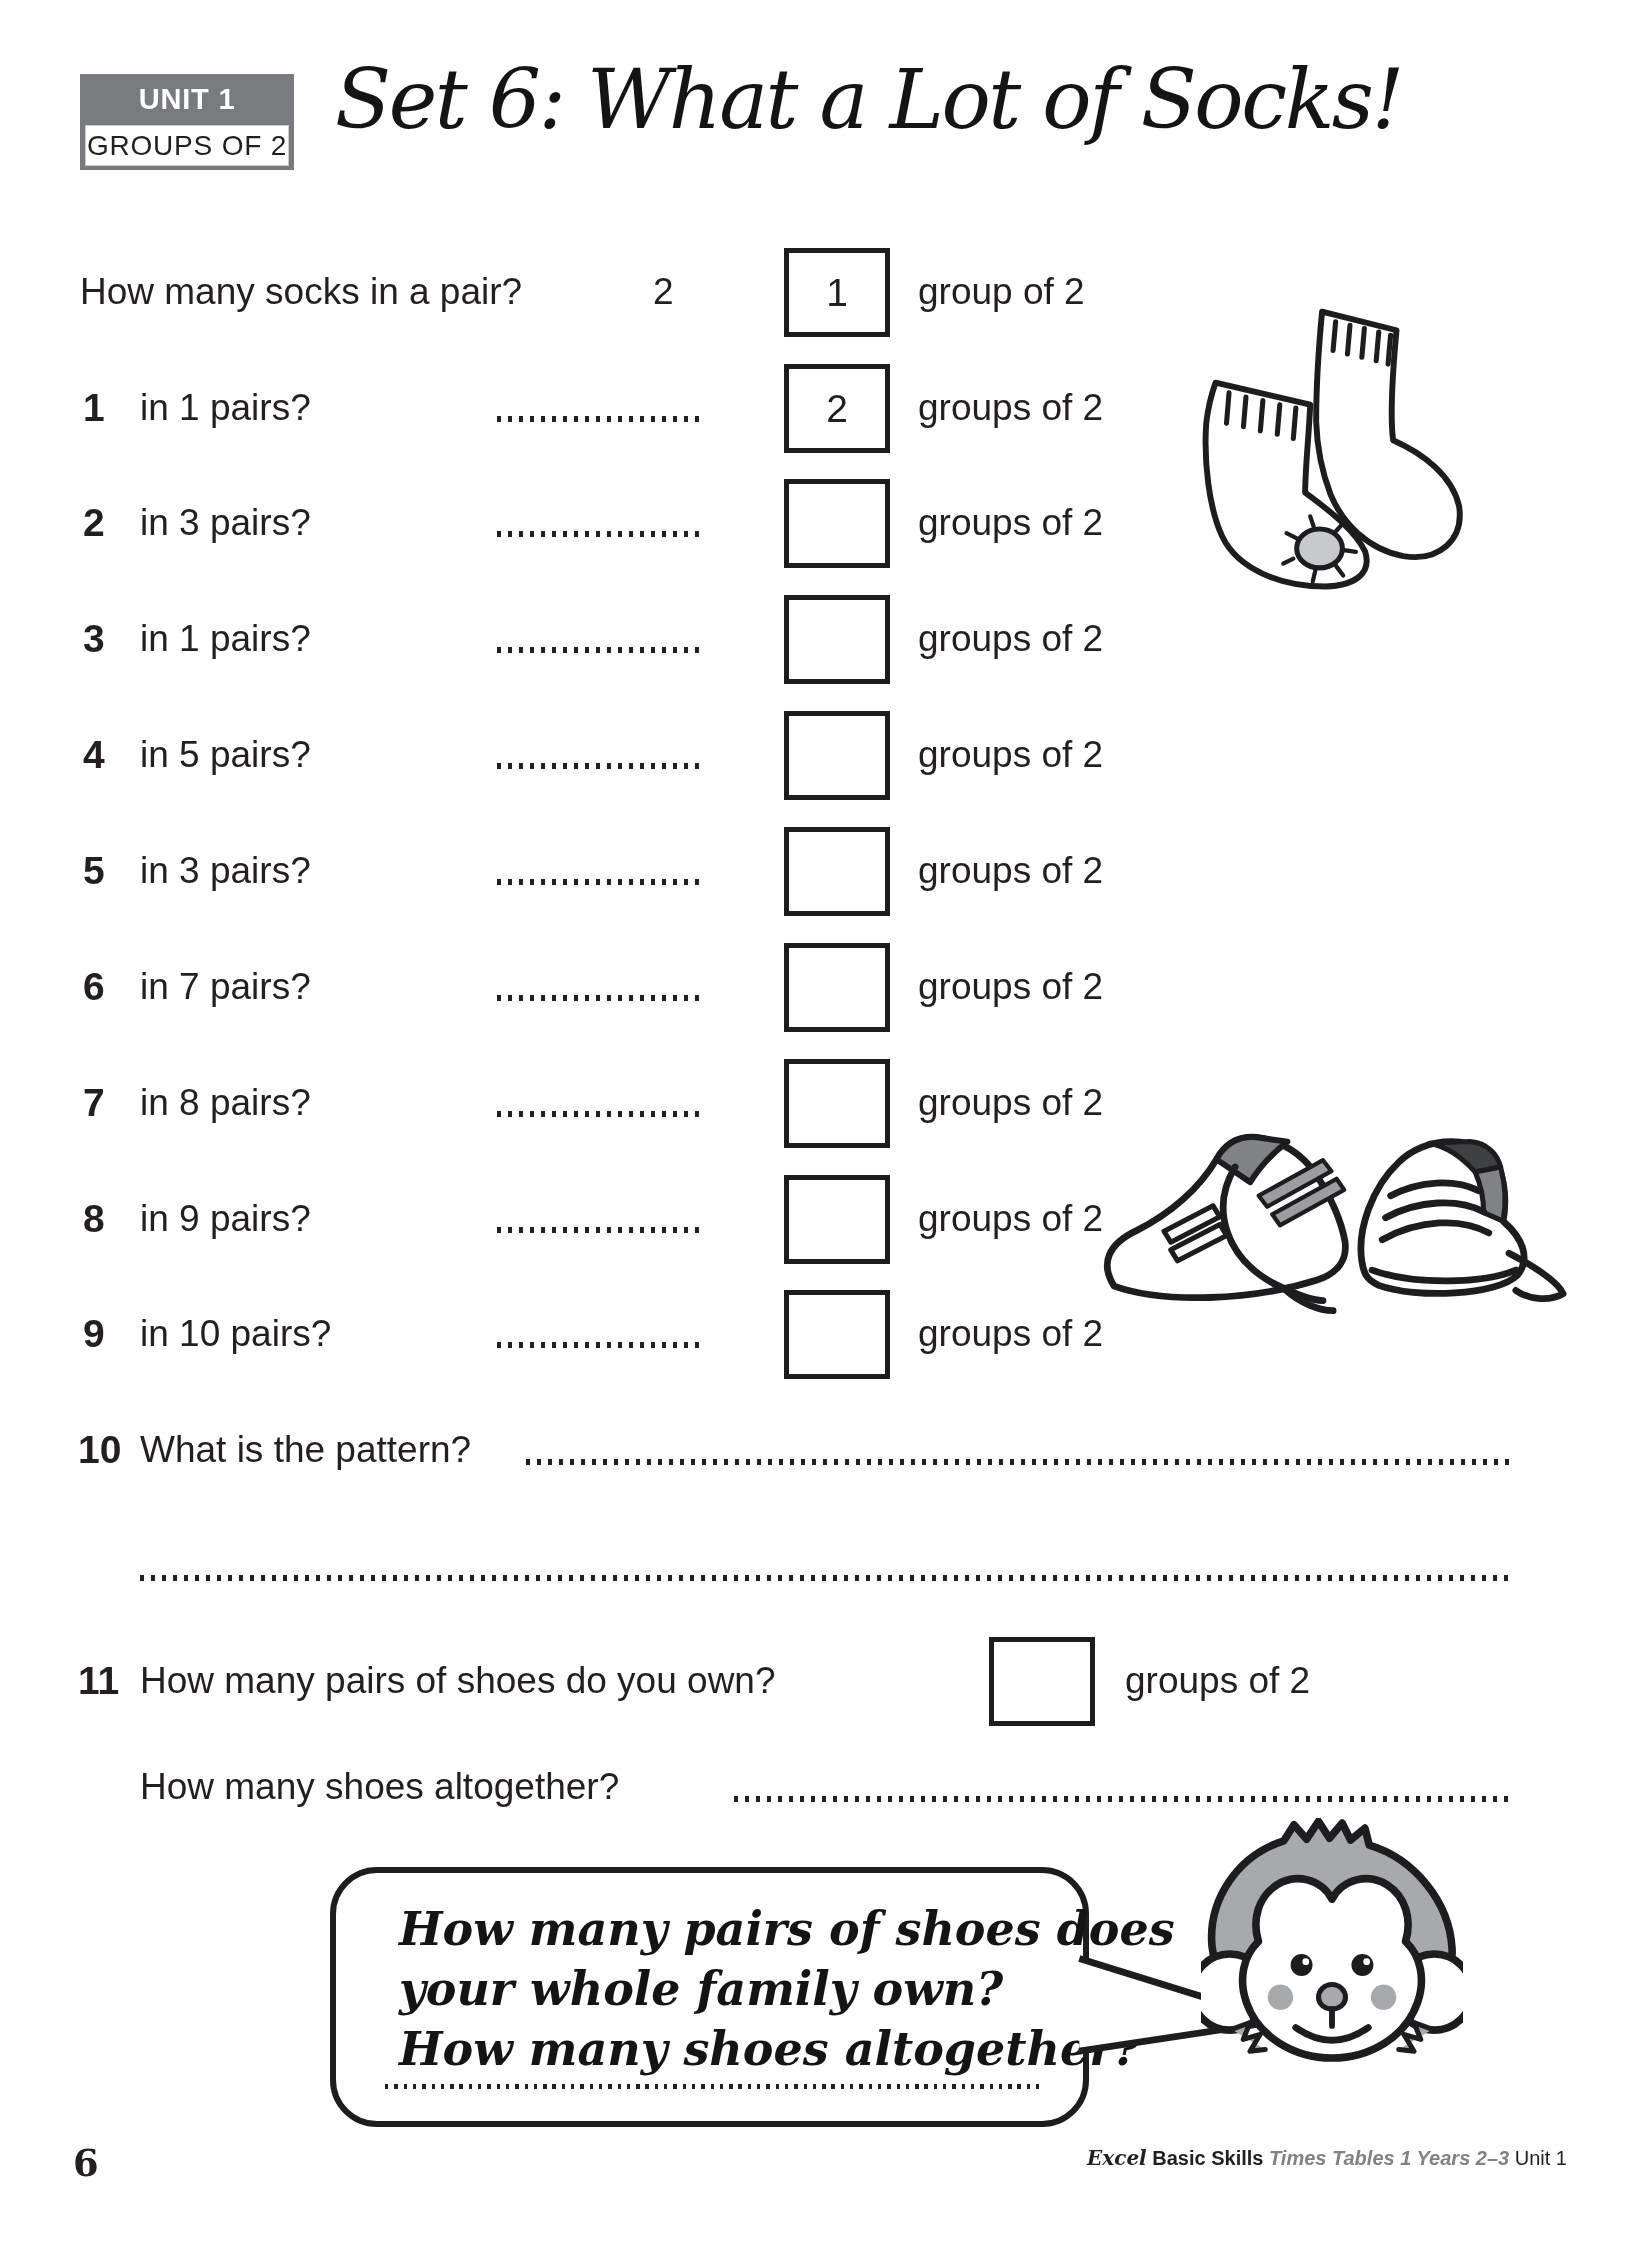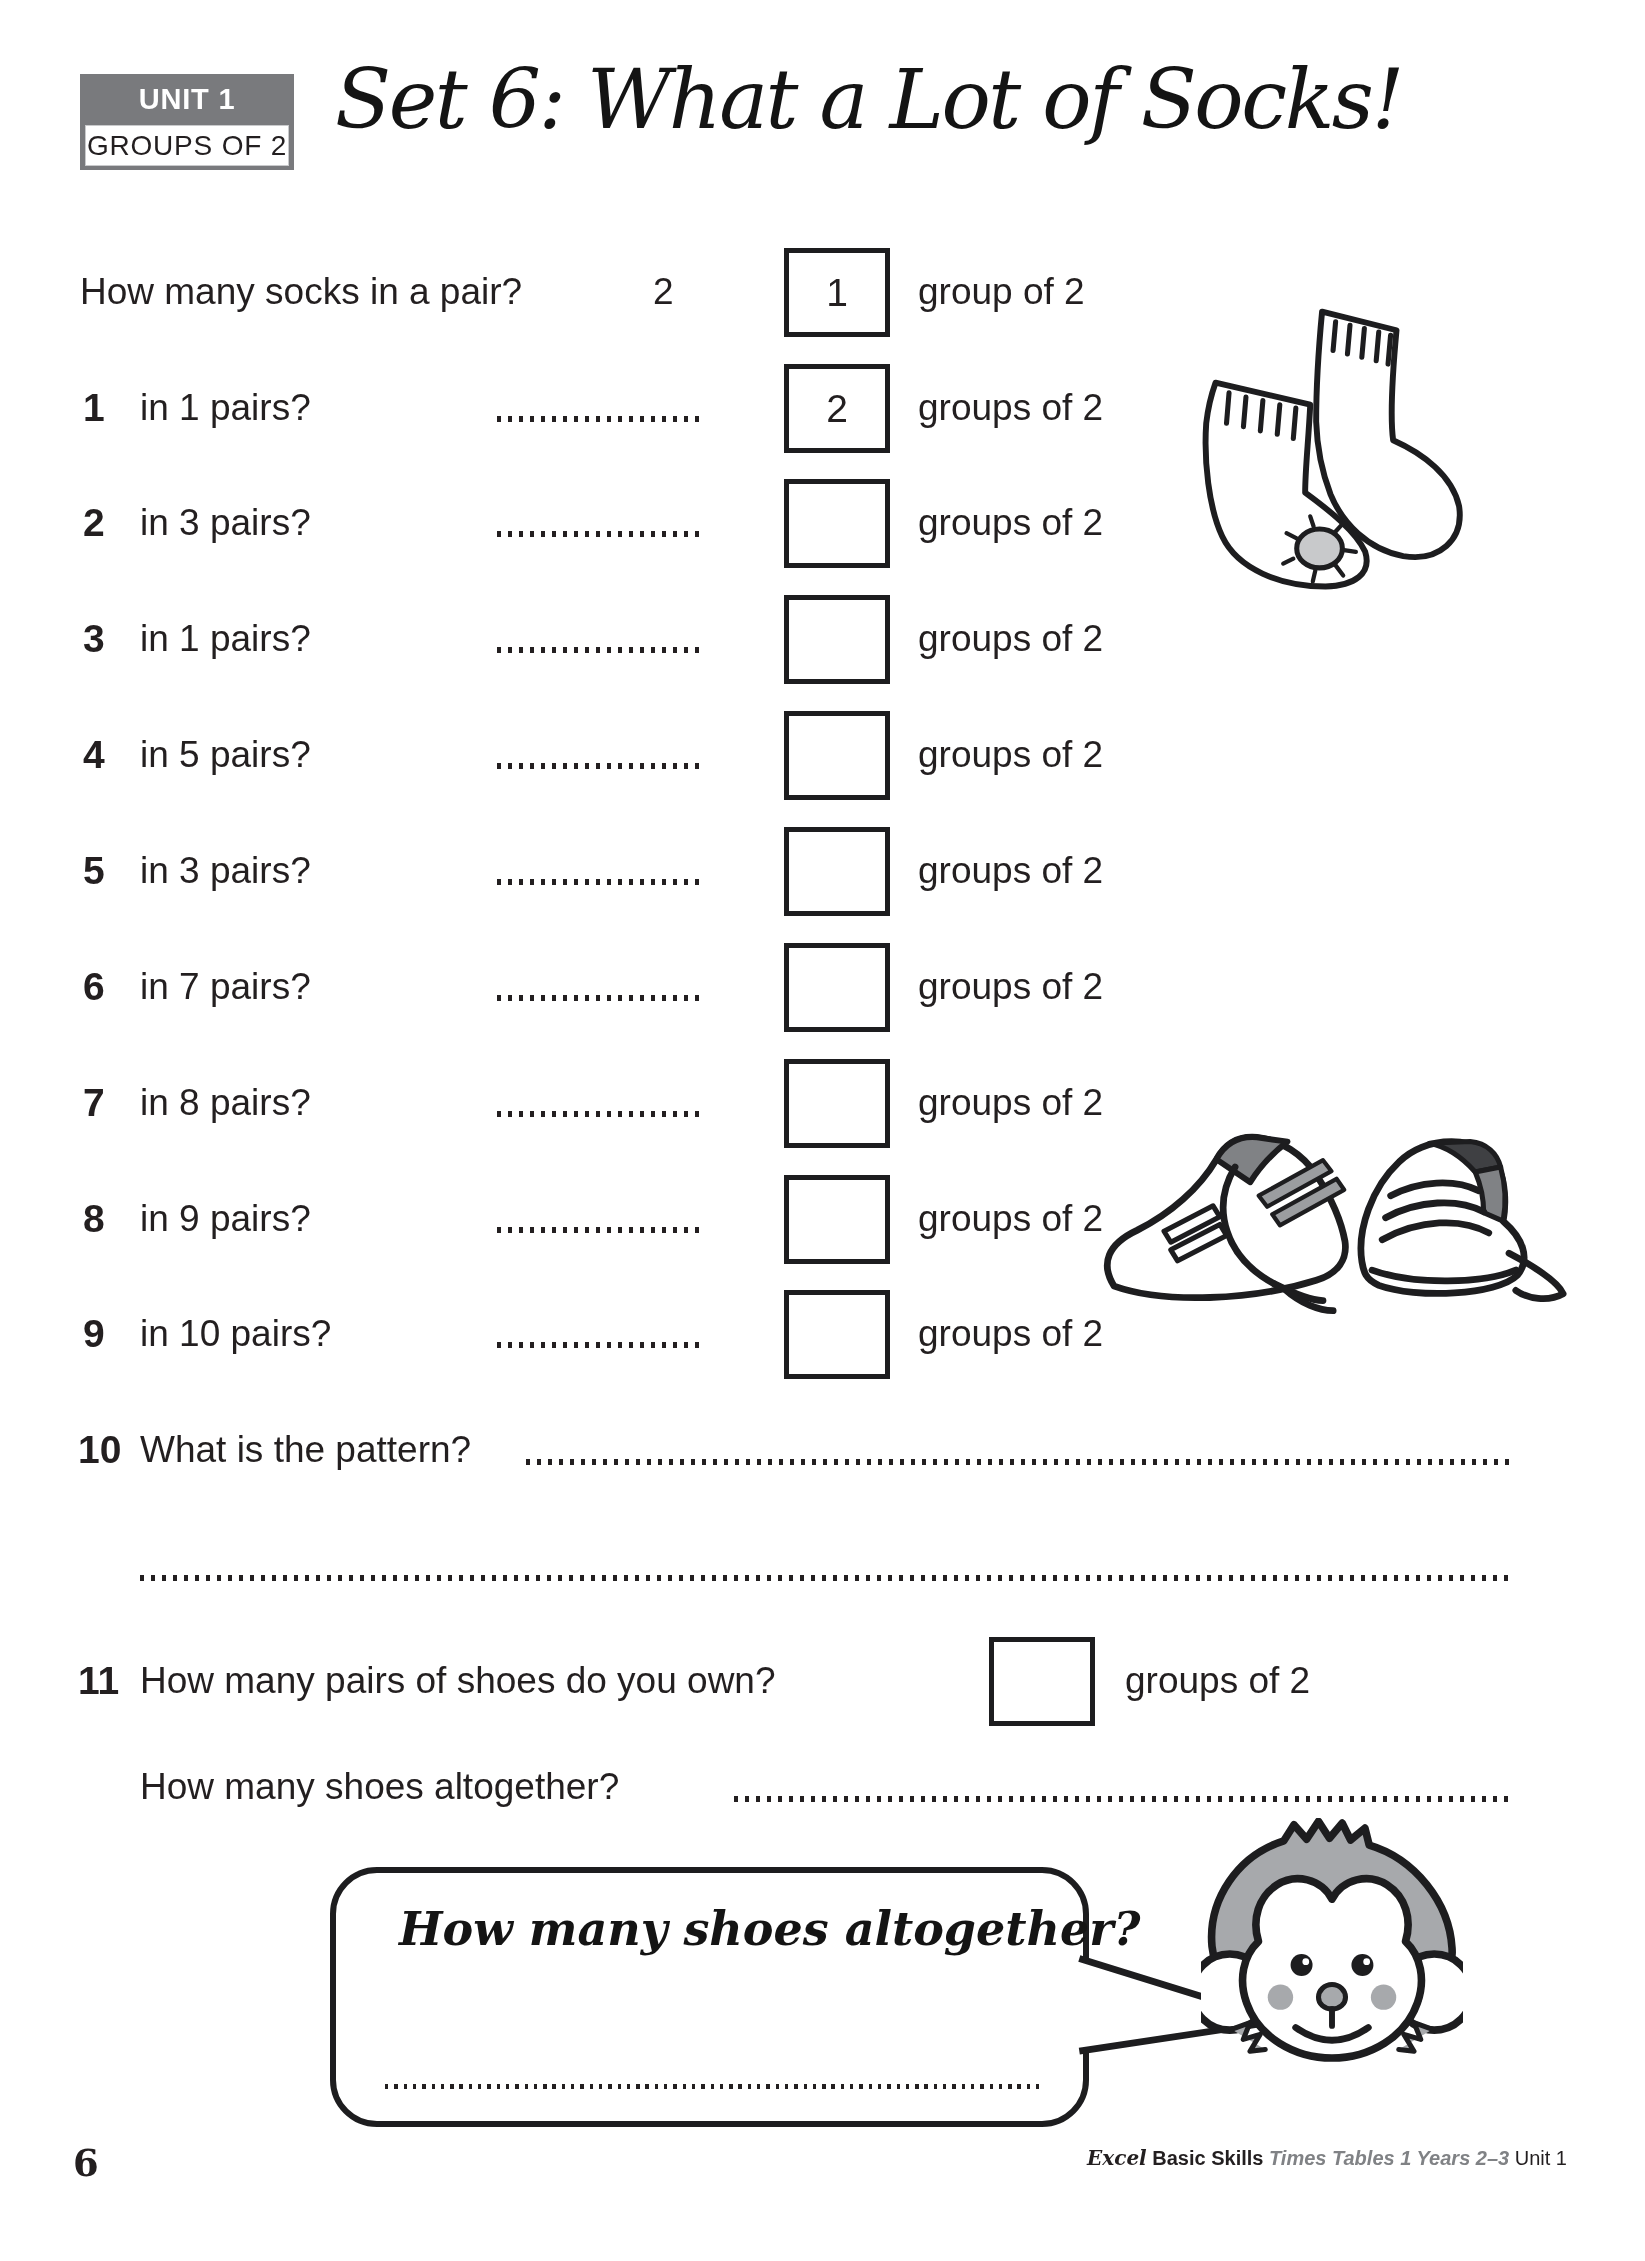--- a/index.html
+++ b/index.html
@@ -180,20 +180,22 @@
     <path d="M352,126 C386,108 428,106 456,120" fill="none"></path>
     <path d="M346,152 C385,131 432,129 462,145" fill="none"></path>
     <path d="M342,178 C386,154 436,152 468,170" fill="none"></path>
     <path d="M330,214 C380,232 462,230 500,214" fill="none"></path>
     <path d="M492,194 C526,212 550,228 556,242 C538,252 514,248 500,238" fill="none"></path>
   </g>
 </svg>
 
 <div class="bubble">
   <div class="bubble-text">
+    <div>How many pairs of shoes does</div>
+    <div>your whole family own?</div>
     <div>How many shoes altogether?</div>
   </div>
   <div class="bubble-dots"></div>
 </div>
 <svg viewBox="0 0 280 140" style="left:1067px;top:1945px;width:237px;height:118px">
   <polygon points="14,16 252,90 14,126" fill="#fff"></polygon>
   <path d="M14,16 L252,90 L14,126" fill="none" stroke="#1d1d1f" stroke-width="8" stroke-linejoin="round"></path>
 </svg>
 
 <svg viewBox="0 0 310 310" style="left:1201px;top:1818px;width:262px;height:262px">

